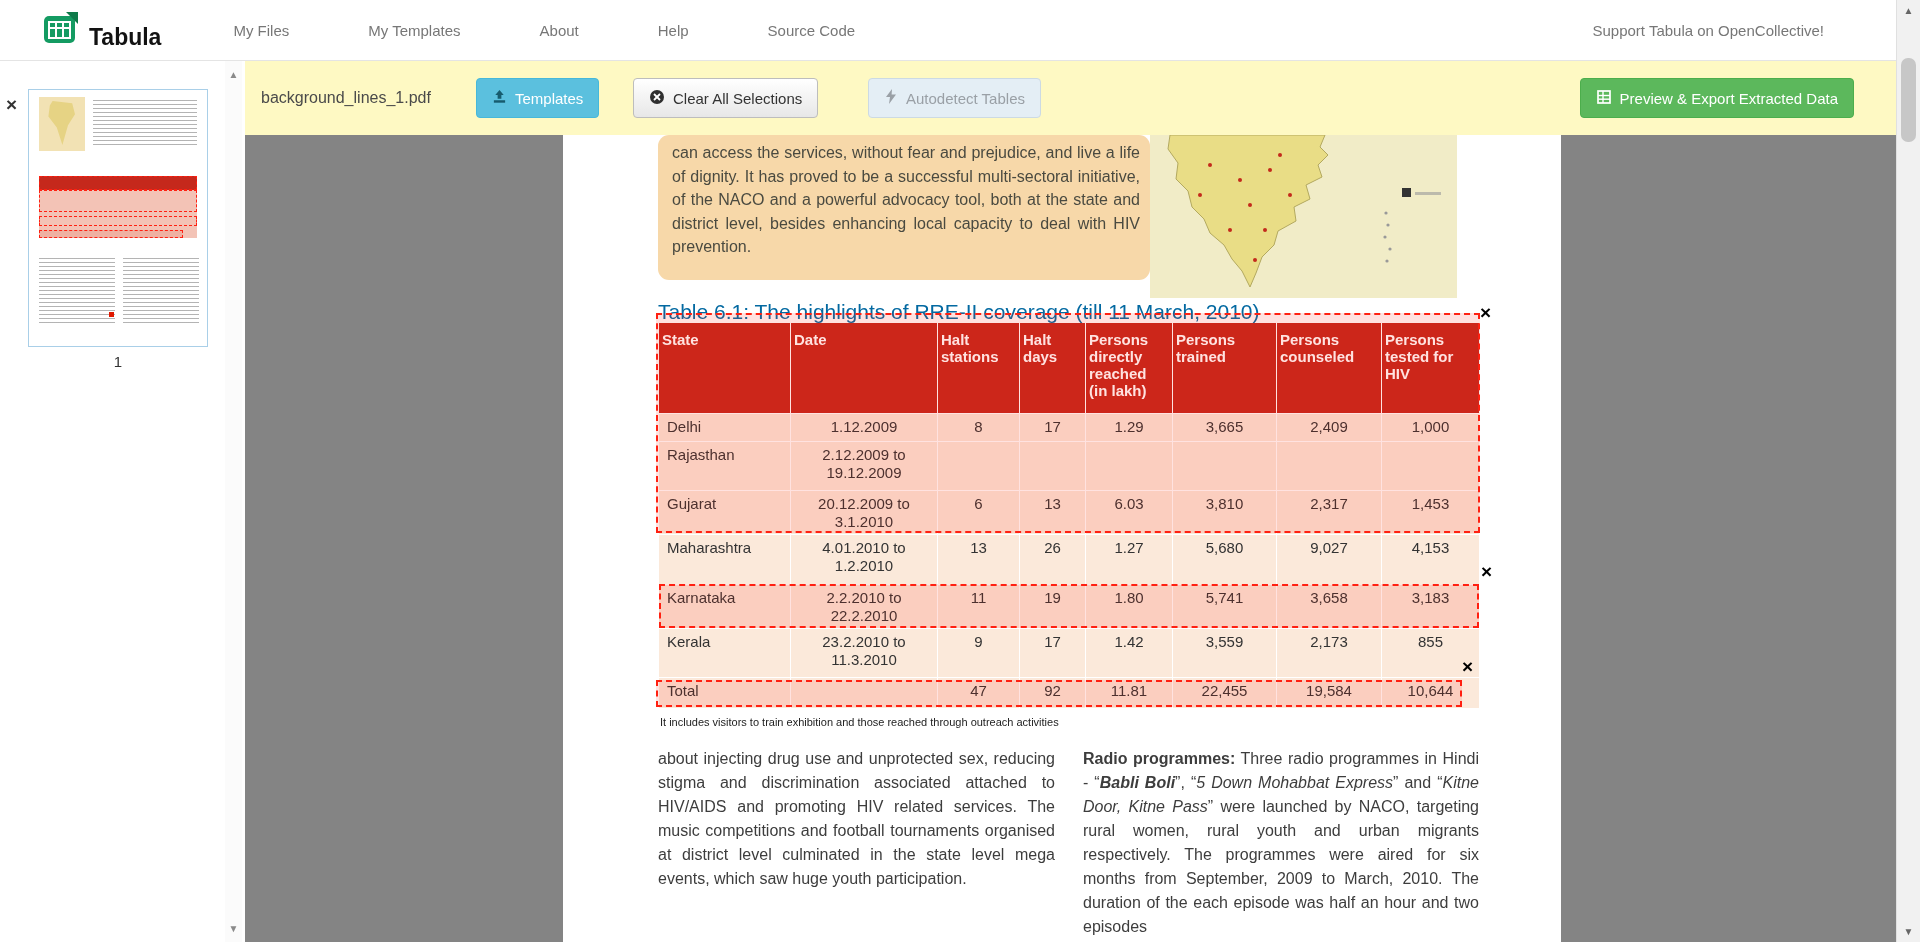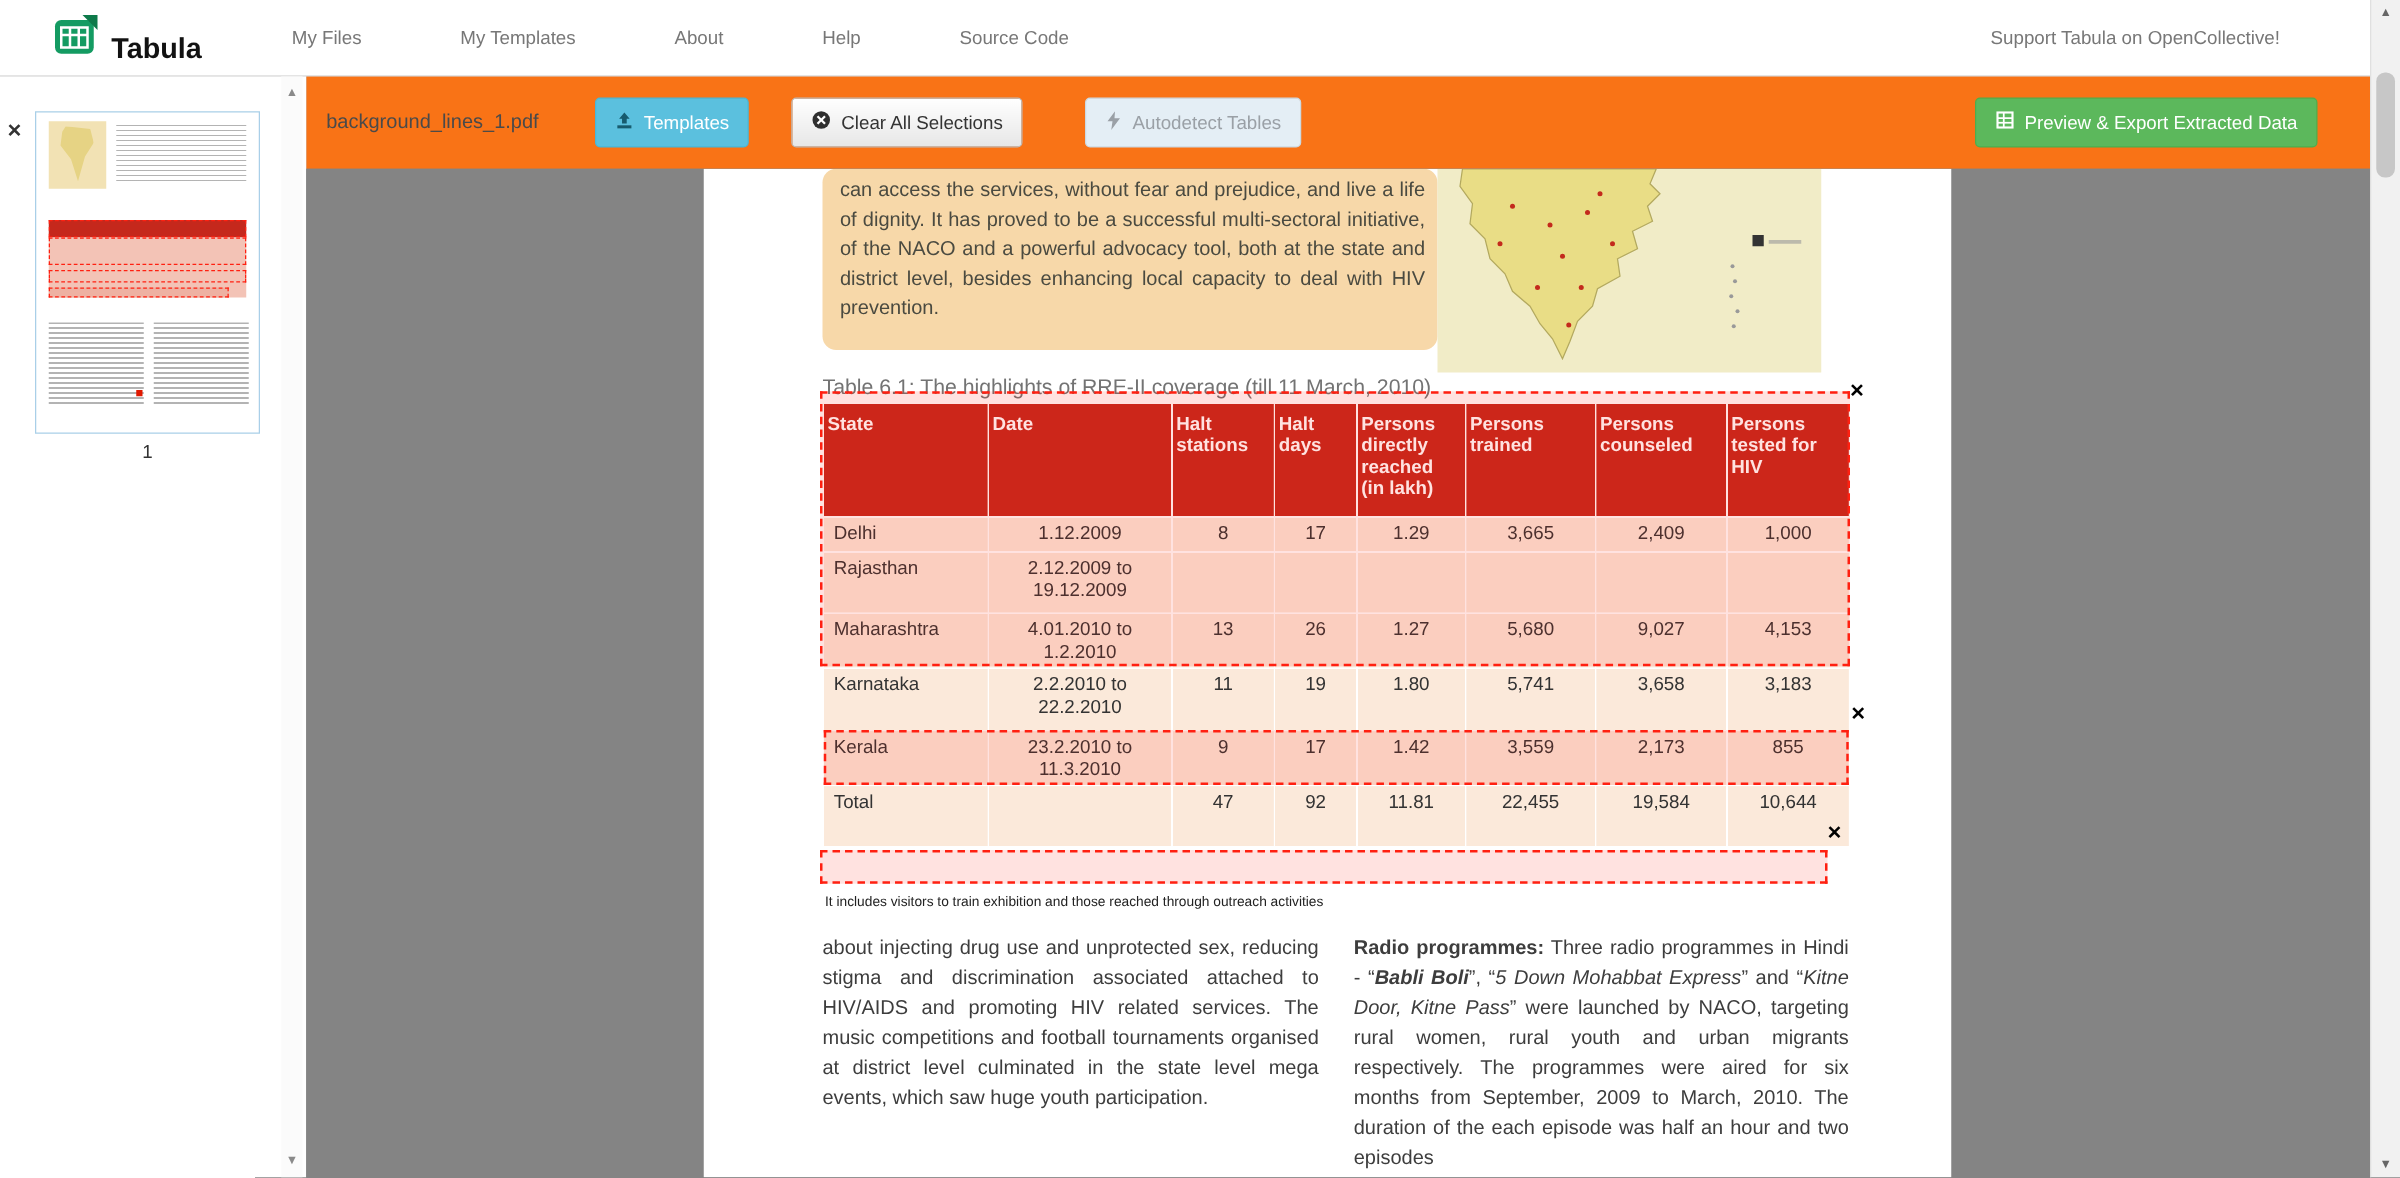--- a/index.html
+++ b/index.html
@@ -9,21 +9,21 @@
   
   .navbar { position:absolute; top:0; left:0; width:1920px; height:61px; background:#ffffff;
             border-bottom:1px solid #e4e4e4; display:flex; align-items:center; z-index:5; }
   .brand { display:flex; align-items:flex-end; gap:9px; margin-left:42px; cursor:pointer; }
   .brand-name { font-size:23px; font-weight:bold; color:#121212; }
   .nav-items { display:flex; margin-left:52px;gap:39px; }
   .nav-item { padding:0 20px; font-size:15px; color:#777; cursor:pointer; line-height:61px; white-space:nowrap; }
   .support { margin-left:auto; margin-right:96px; font-size:15px; color:#777; cursor:pointer; white-space:nowrap; }
 
   
-  .toolbar { position:absolute; top:61px; left:245px; width:1675px; height:74px; background:#f97316; }
+  .toolbar { position:absolute; top:61px; left:245px; width:1675px; height:74px; background:#fef9c3; }
   .filename { position:absolute; left:16px; top:0; height:74px; display:flex; align-items:center;
               font-size:16px; color:#4a4a4a; }
   .btn { position:absolute; top:17px; height:40px; display:flex; align-items:center; gap:8px;
          padding:0 15px; border-radius:4px; font-size:15px; cursor:pointer; border:1px solid transparent; white-space:nowrap; }
   .btn-templates { left:231px; background:#5bc0de; border-color:#46b8da; color:#fff; }
   .btn-clear { left:388px; background:linear-gradient(#ffffff,#e7e7e7); border-color:#bdbdbd; color:#333; }
   .btn-autodetect { left:623px; background:#e4eef5; border-color:#ccdae3; color:#9aa0a6; cursor:default; }
   .btn-export { right:66px; background:#5cb85c; border-color:#4cae4c; color:#fff; }
 
   
@@ -53,21 +53,21 @@
   .sb-up { top:8px; } .sb-down { bottom:8px; }
 
   
   .content { position:absolute; top:135px; left:245px; width:1675px; height:807px; background:#848484; overflow:hidden; }
   .pdf-page { position:absolute; left:318px; top:0; width:998px; height:807px; background:#ffffff; overflow:hidden; }
 
   .intro { position:absolute; left:95px; top:0; width:492px; height:145px; background:#f7d8a9;
            padding:6px 10px 0 14px; font-size:16px; line-height:23.5px; text-align:justify; color:#4a4a40; overflow:hidden;border-radius:11px; }
   .map { position:absolute; left:587px; top:0; width:307px; height:163px; background:#f1ecc7; }
 
-  .tbl-title { position:absolute; left:95px; top:165px; font-size:17px; color:#737373; white-space:nowrap; }
+  .tbl-title { position:absolute; left:95px; top:165px; font-size:21px; color:#0369a1; white-space:nowrap; }
 
   .data-table { position:absolute; left:95px; top:188px; width:821px; border-collapse:collapse;
                 table-layout:fixed; font-size:15px; }
   .data-table thead tr { height:90px; }
   .data-table th { background:#c5281c; color:#fff; font-weight:bold; vertical-align:top; text-align:left;
                    padding:8px 3px 12px; line-height:17px; border-right:1px solid rgba(255,255,255,.8);
                    border-left:1px solid rgba(255,255,255,.8); overflow:hidden; }
   .data-table td { background:#fbe9da; color:#333; text-align:center; vertical-align:top;
                    padding:4px 4px 2px; line-height:18px; border:1px solid rgba(255,255,255,.55); overflow:hidden; }
   .data-table td.state-cell { text-align:left; padding-left:8px; }
@@ -271,20 +271,30 @@
               <td class="state-cell">Rajasthan</td>
               <td>2.12.2009 to 19.12.2009</td>
               <td></td>
               <td></td>
               <td></td>
               <td></td>
               <td></td>
               <td></td>
             </tr>
             <tr>
+              <td class="state-cell">Gujarat</td>
+              <td>20.12.2009 to 3.1.2010</td>
+              <td>6</td>
+              <td>13</td>
+              <td>6.03</td>
+              <td>3,810</td>
+              <td>2,317</td>
+              <td>1,453</td>
+            </tr>
+            <tr>
               <td class="state-cell">Maharashtra</td>
               <td>4.01.2010 to 1.2.2010</td>
               <td>13</td>
               <td>26</td>
               <td>1.27</td>
               <td>5,680</td>
               <td>9,027</td>
               <td>4,153</td>
             </tr>
             <tr>

